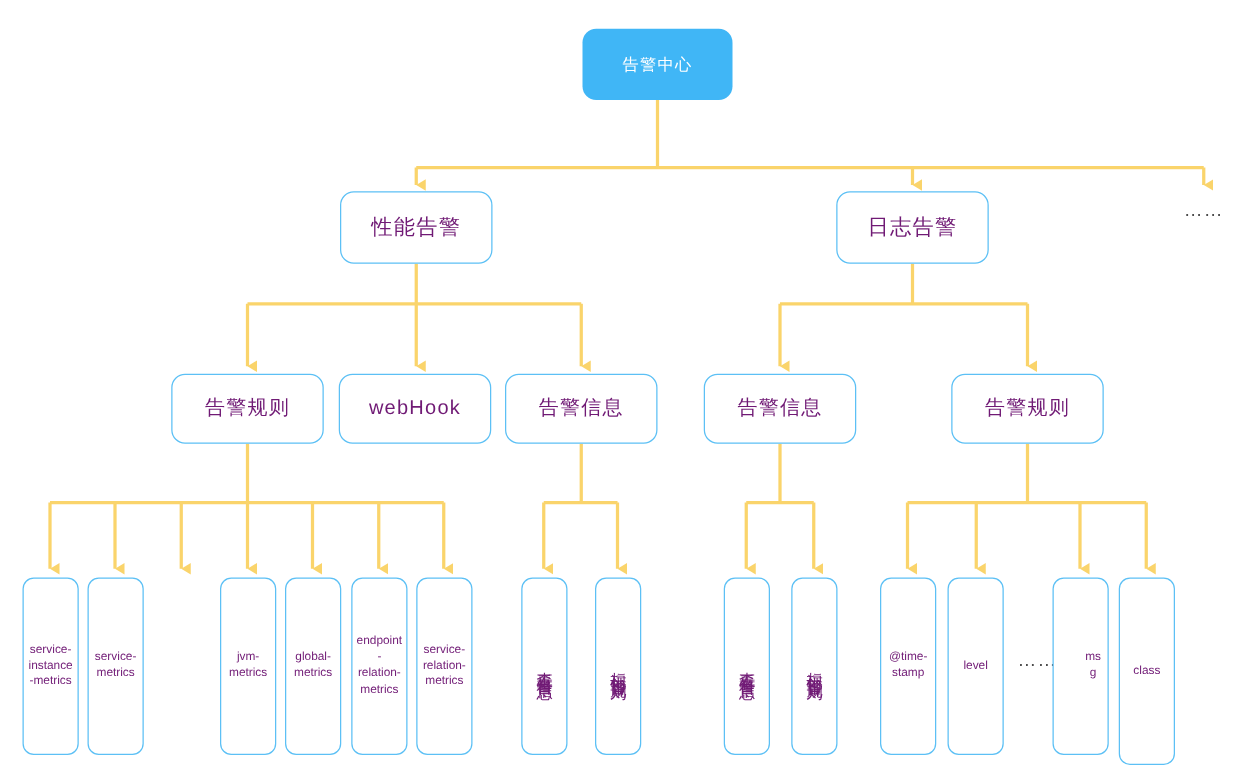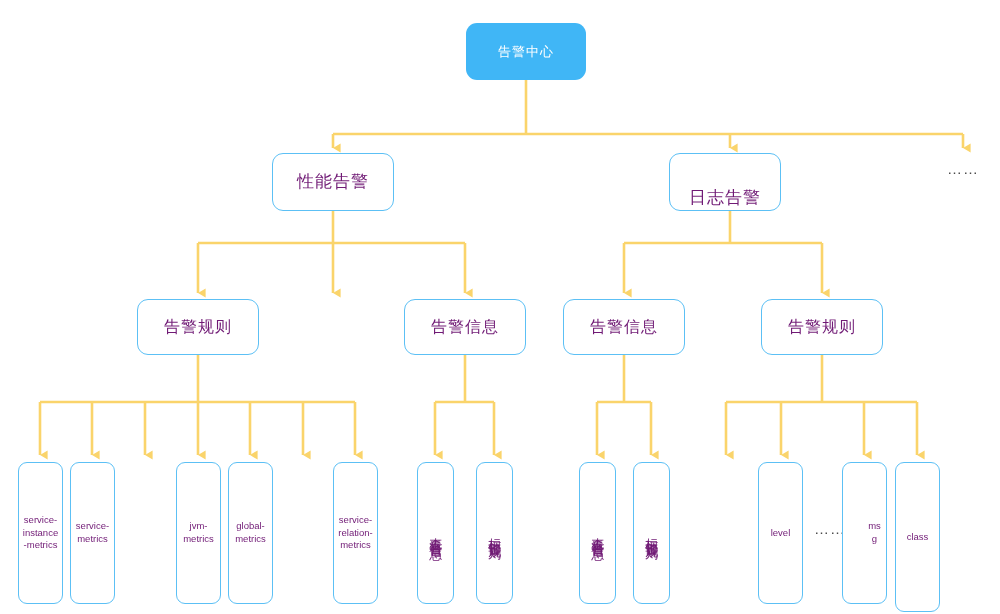--- a/index.html
+++ b/index.html
@@ -143,30 +143,33 @@
     </g>
   </svg>
 
   <div class="node root" style="left:466px; top:23px; width:120px; height:57px;">
     <span>告警中心</span>
   </div>
 
   <div class="node level2" style="left:272px; top:153px; width:122px; height:58px;">
     <span>性能告警</span>
   </div>
-  <div class="node level2" style="left:669px; top:153px; width:112px; height:58px;align-items:flex-end;">
+  <div class="node level2" style="left:669px; top:153px; width:122px; height:58px;">
     <span>日志告警</span>
   </div>
   <div class="ellipsis" style="left:938px; top:156px; width:50px; height:24px;">
     <span>……</span>
   </div>
 
   <div class="node level3" style="left:137px; top:299px; width:122px; height:56px;">
     <span>告警规则</span>
   </div>
+  <div class="node level3" style="left:271px; top:299px; width:122px; height:56px;">
+    <span>webHook</span>
+  </div>
   <div class="node level3" style="left:404px; top:299px; width:122px; height:56px;">
     <span>告警信息</span>
   </div>
   <div class="node level3" style="left:563px; top:299px; width:122px; height:56px;">
     <span>告警信息</span>
   </div>
   <div class="node level3" style="left:761px; top:299px; width:122px; height:56px;">
     <span>告警规则</span>
   </div>
 
@@ -175,38 +178,44 @@
   </div>
   <div class="node leaf" style="left:70px; top:462px; width:45px; height:142px;">
     <span>service-metrics</span>
   </div>
   <div class="node leaf" style="left:228px; top:462px; width:45px; height:142px;">
     <span>global-metrics</span>
   </div>
   <div class="node leaf" style="left:176px; top:462px; width:45px; height:142px;">
     <span>jvm-metrics</span>
   </div>
+  <div class="node leaf" style="left:281px; top:462px; width:45px; height:142px;">
+    <span>endpoint-relation-metrics</span>
+  </div>
   <div class="node leaf" style="left:333px; top:462px; width:45px; height:142px;">
     <span>service-relation-metrics</span>
   </div>
 
   <div class="node leaf-vert" style="left:417px; top:462px; width:37px; height:142px;">
     <span>查看告警信息</span>
   </div>
   <div class="node leaf-vert" style="left:476px; top:462px; width:37px; height:142px;">
     <span>标记告警规则</span>
   </div>
 
   <div class="node leaf-vert" style="left:579px; top:462px; width:37px; height:142px;">
     <span>查看告警信息</span>
   </div>
   <div class="node leaf-vert" style="left:633px; top:462px; width:37px; height:142px;">
     <span>标记告警规则</span>
   </div>
 
+  <div class="node leaf" style="left:704px; top:462px; width:45px; height:142px;">
+    <span>@time-stamp</span>
+  </div>
   <div class="node leaf" style="left:758px; top:462px; width:45px; height:142px;">
     <span>level</span>
   </div>
   <div class="ellipsis" style="left:805px; top:516px; width:50px; height:24px;">
     <span>……</span>
   </div>
   <div class="node leaf" style="left:842px; top:462px; width:45px; height:142px;padding-left:23px;">
     <span>msg</span>
   </div>
   <div class="node leaf" style="left:895px; top:462px; width:45px; height:150px;">

